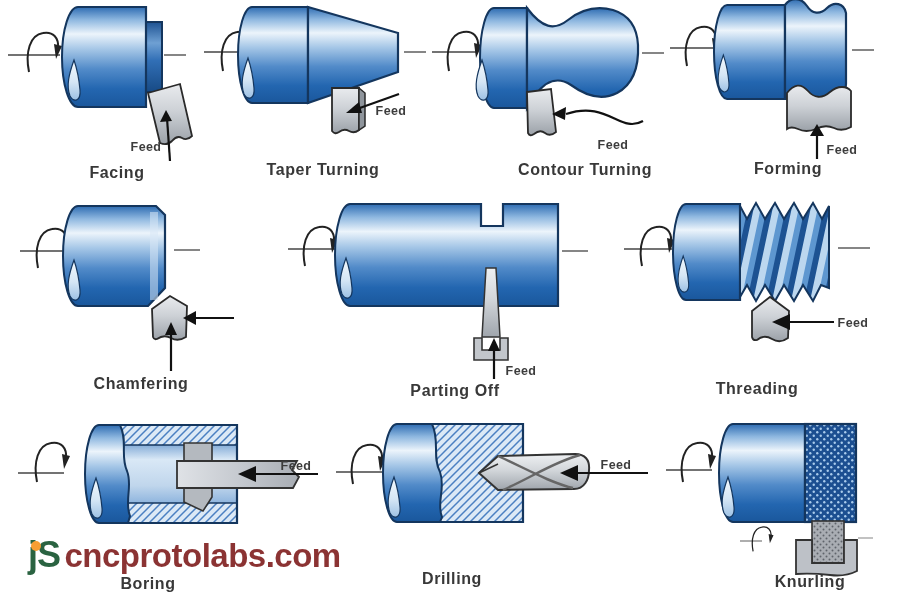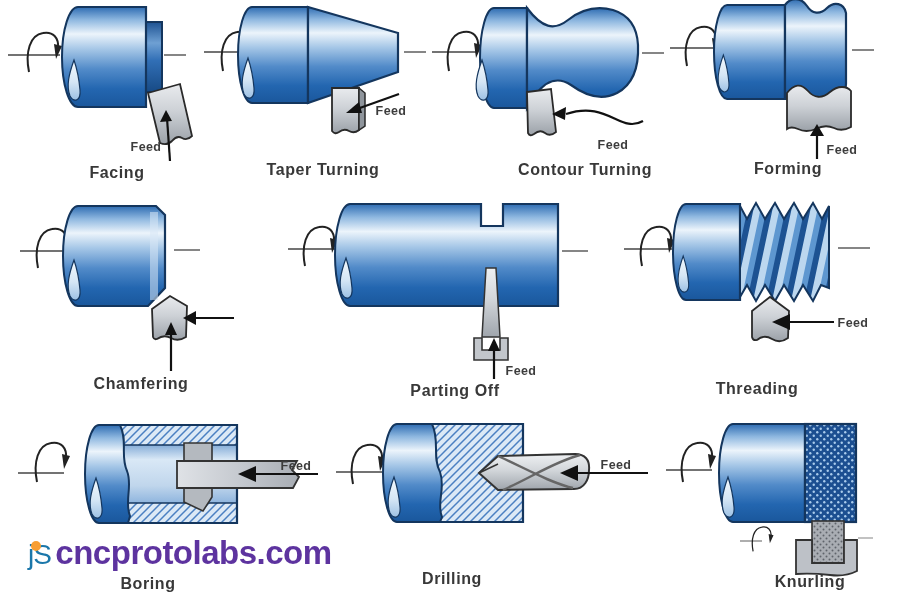--- a/index.html
+++ b/index.html
@@ -2,22 +2,22 @@
 <html><head>
 <meta charset="utf-8">
 <style>
   html,body{margin:0;padding:0;background:#fff;}
   #canvas{position:relative;width:900px;height:600px;background:#ffffff;overflow:hidden;
           font-family:"Liberation Sans",sans-serif;}
   svg text{font-family:"Liberation Sans",sans-serif;}
   .op-label{font-size:16px;font-weight:bold;fill:#383838;letter-spacing:.6px;}
   .feed-label{font-size:12.5px;font-weight:bold;fill:#3c3c3c;letter-spacing:.4px;}
   #watermark{position:absolute;left:28px;top:534px;opacity:.9;white-space:nowrap;z-index:5;}
-  #wm-logo{font-size:28px;font-weight:normal;color:#0369a1;letter-spacing:-1px;}
-  #wm-domain{font-size:33px;font-weight:bold;color:#4c1d95;letter-spacing:-0.5px;}
+  #wm-logo{font-size:36px;font-weight:bold;color:#14532d;letter-spacing:-1px;}
+  #wm-domain{font-size:33px;font-weight:bold;color:#7f1d1d;letter-spacing:-0.5px;}
   #wm-dot{position:absolute;left:3px;top:7px;width:10px;height:10px;border-radius:50%;
           background:#f7941d;}
 </style>
 </head>
 <body>
 
 <div id="canvas">
 <svg width="900" height="600" viewBox="0 0 900 600">
   <defs>
     <linearGradient id="gBody" x1="0" y1="0" x2="0" y2="1">

